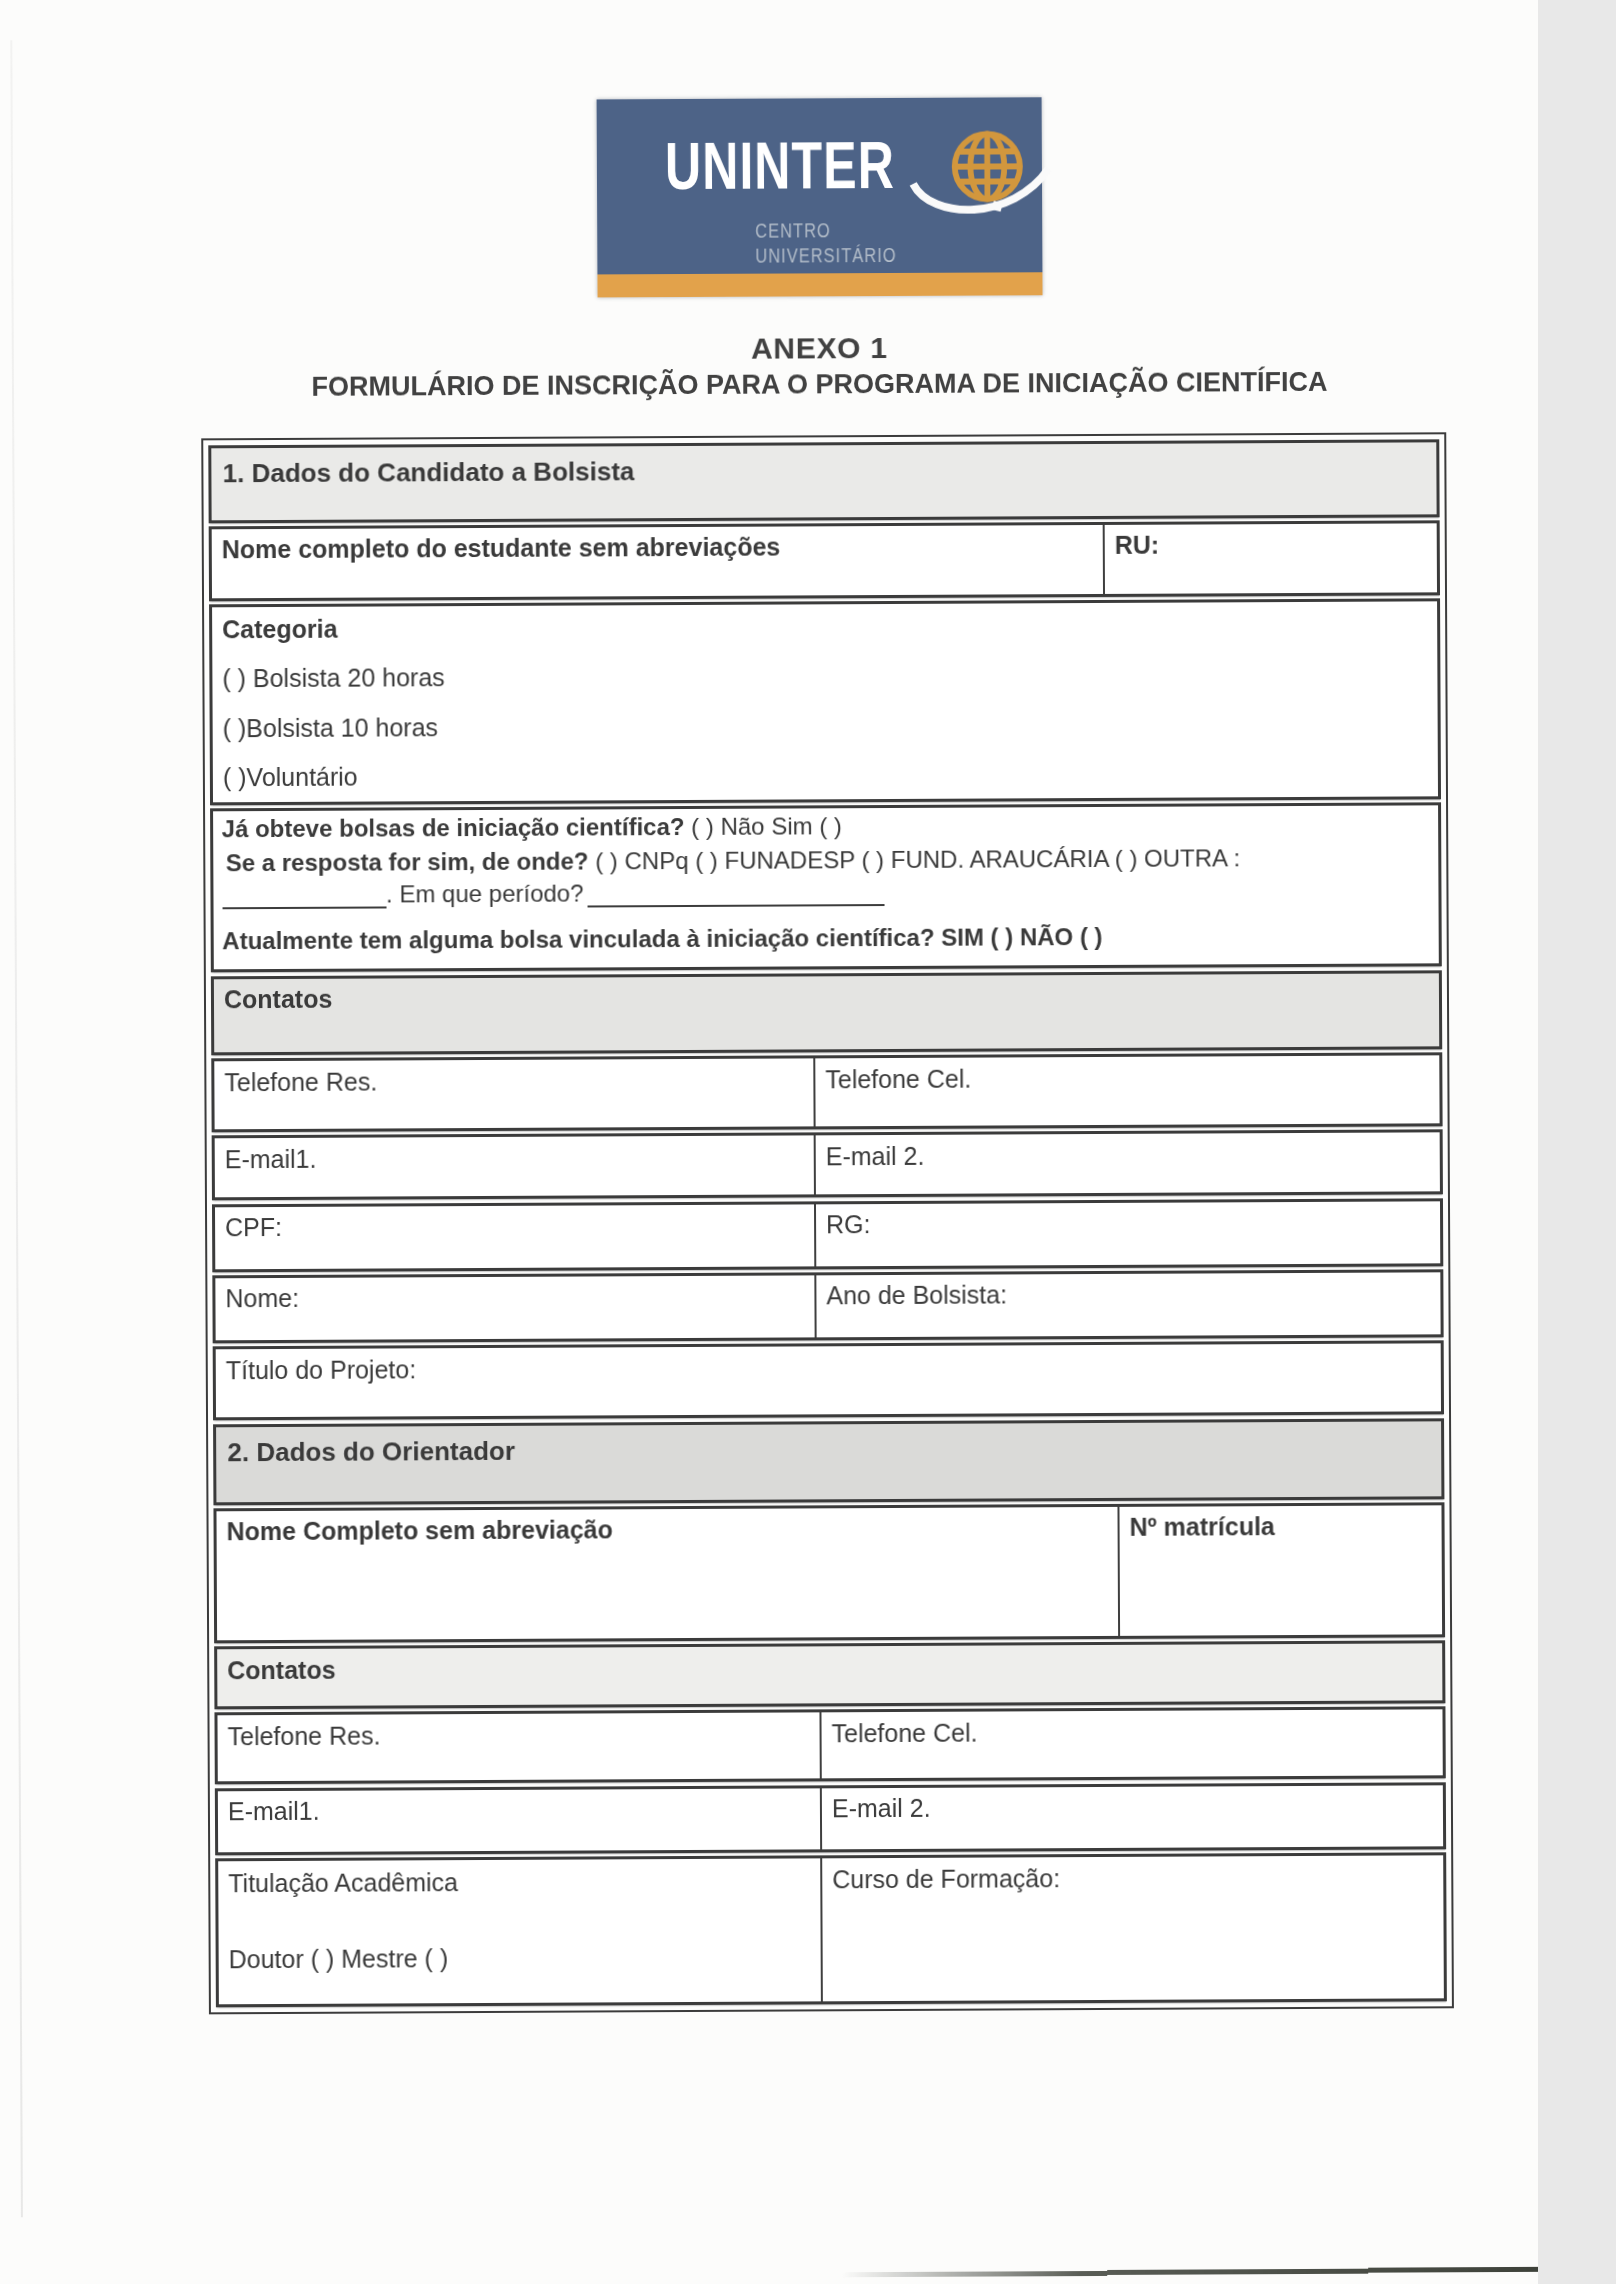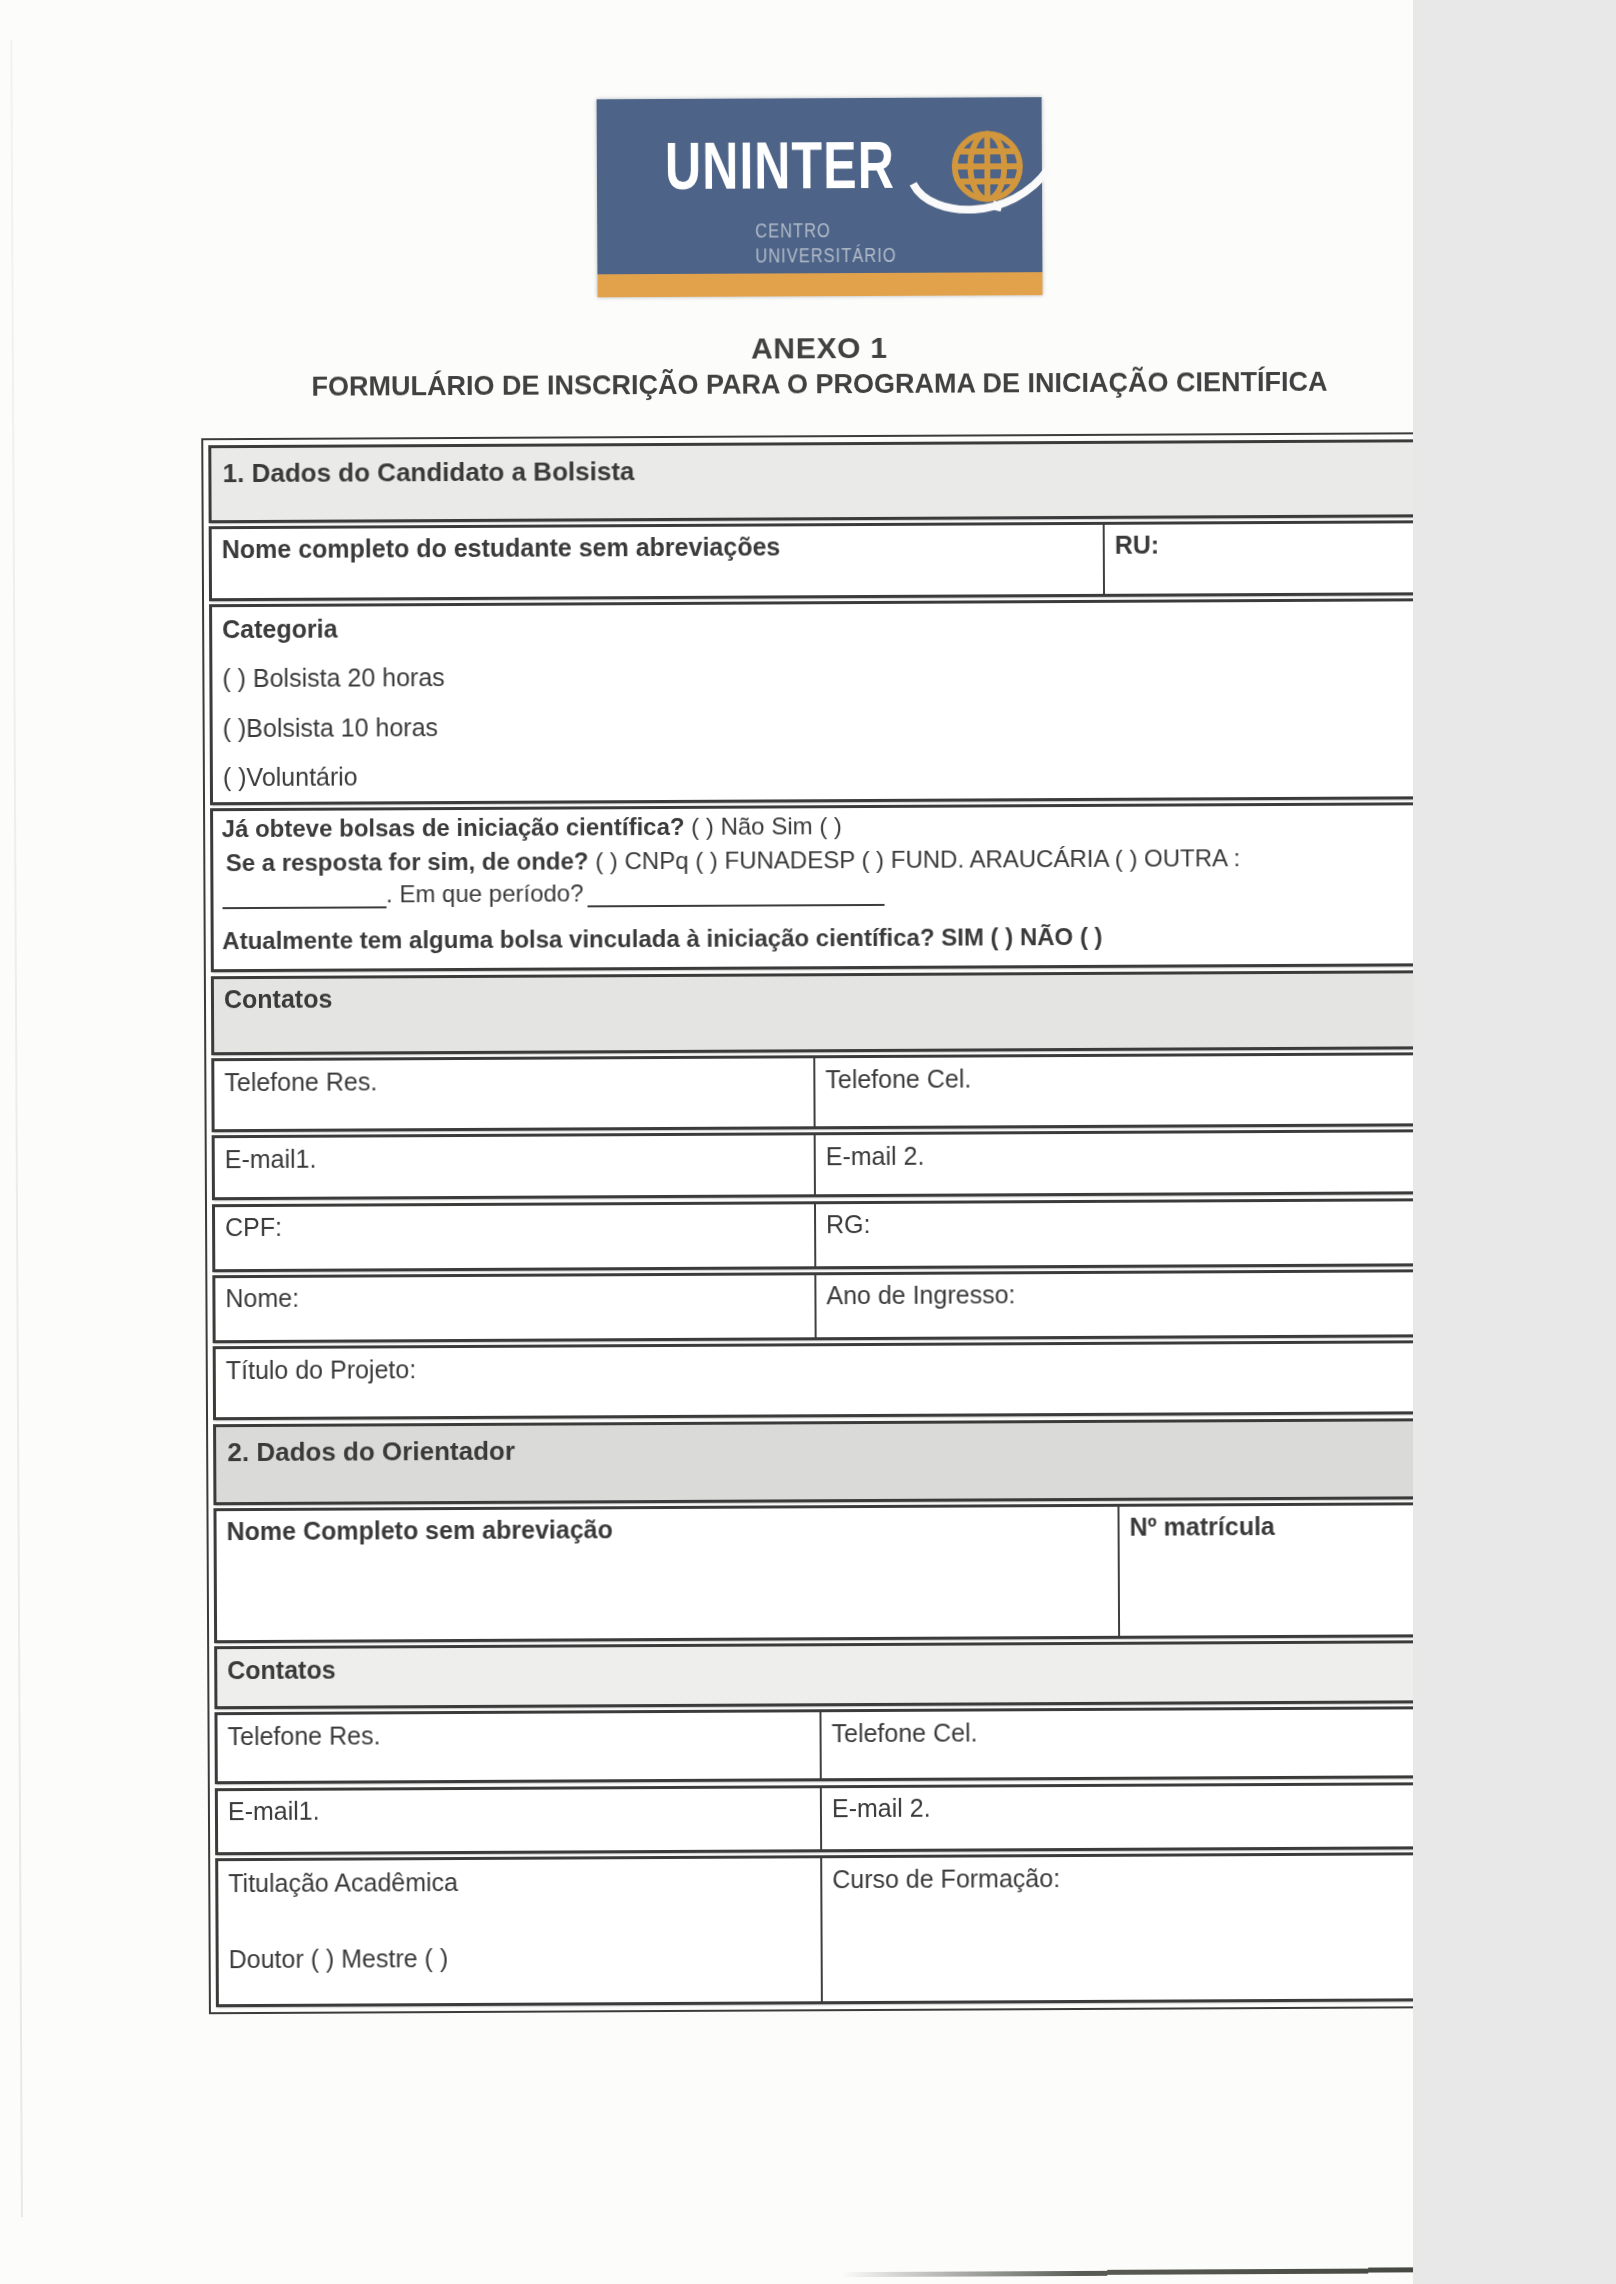--- a/index.html
+++ b/index.html
@@ -1,17 +1,17 @@
 <!DOCTYPE html>
 <html style="font-size:10.4px"><head>
 <meta charset="utf-8">
 <style>
   html,body{margin:0;padding:0;background:#e8e8e8;}
   .page{
-    position:relative;width:1413px;height:2284px;background:#fcfcfb;
+    position:relative;width:1538px;height:2284px;background:#fcfcfb;
     font-family:"Liberation Sans",sans-serif;color:#3a3a3a;overflow:hidden;
   }
   .tilt{position:absolute;inset:0;transform:rotate(-0.28deg);transform-origin:18% 35%;filter:blur(0.2px);}
   
   .logo{position:absolute;left:600px;top:101px;width:445px;height:198px;background:#4d6387;box-shadow:0 0 3.9px rgba(60,70,90,.4);}
   .logo-bar{position:absolute;left:0;bottom:0;width:100%;height:23.5px;background:#e2a24b;}
   .brand{position:absolute;left:68px;top:34px;color:#fff;font-weight:bold;font-size:66px;line-height:1;
          letter-spacing:1.3px;transform:scaleX(0.76);transform-origin:left center;white-space:nowrap;}
   .logo-sub{position:absolute;left:158px;top:120px;color:#b3bdc9;font-size:20px;line-height:25px;
          letter-spacing:1.3px;transform:scaleX(0.82);transform-origin:left top;white-space:nowrap;}
@@ -154,21 +154,21 @@
         <div class="cr cell">
           <span class="lb">RG:</span>
         </div>
       </div>
 
       <div class="row split" style="height:68px">
         <div class="cl cell" style="width:601px">
           <span class="lb">Nome:</span>
         </div>
         <div class="cr cell">
-          <span class="lb">Ano de Ingresso:</span>
+          <span class="lb">Ano de Bolsista:</span>
         </div>
       </div>
 
       <div class="row" style="height:74px">
         <div class="cell lb">Título do Projeto:</div>
       </div>
 
       <div class="row band3 hdr" style="height:81px">2.  Dados do Orientador</div>
 
       <div class="row split" style="height:135px">

